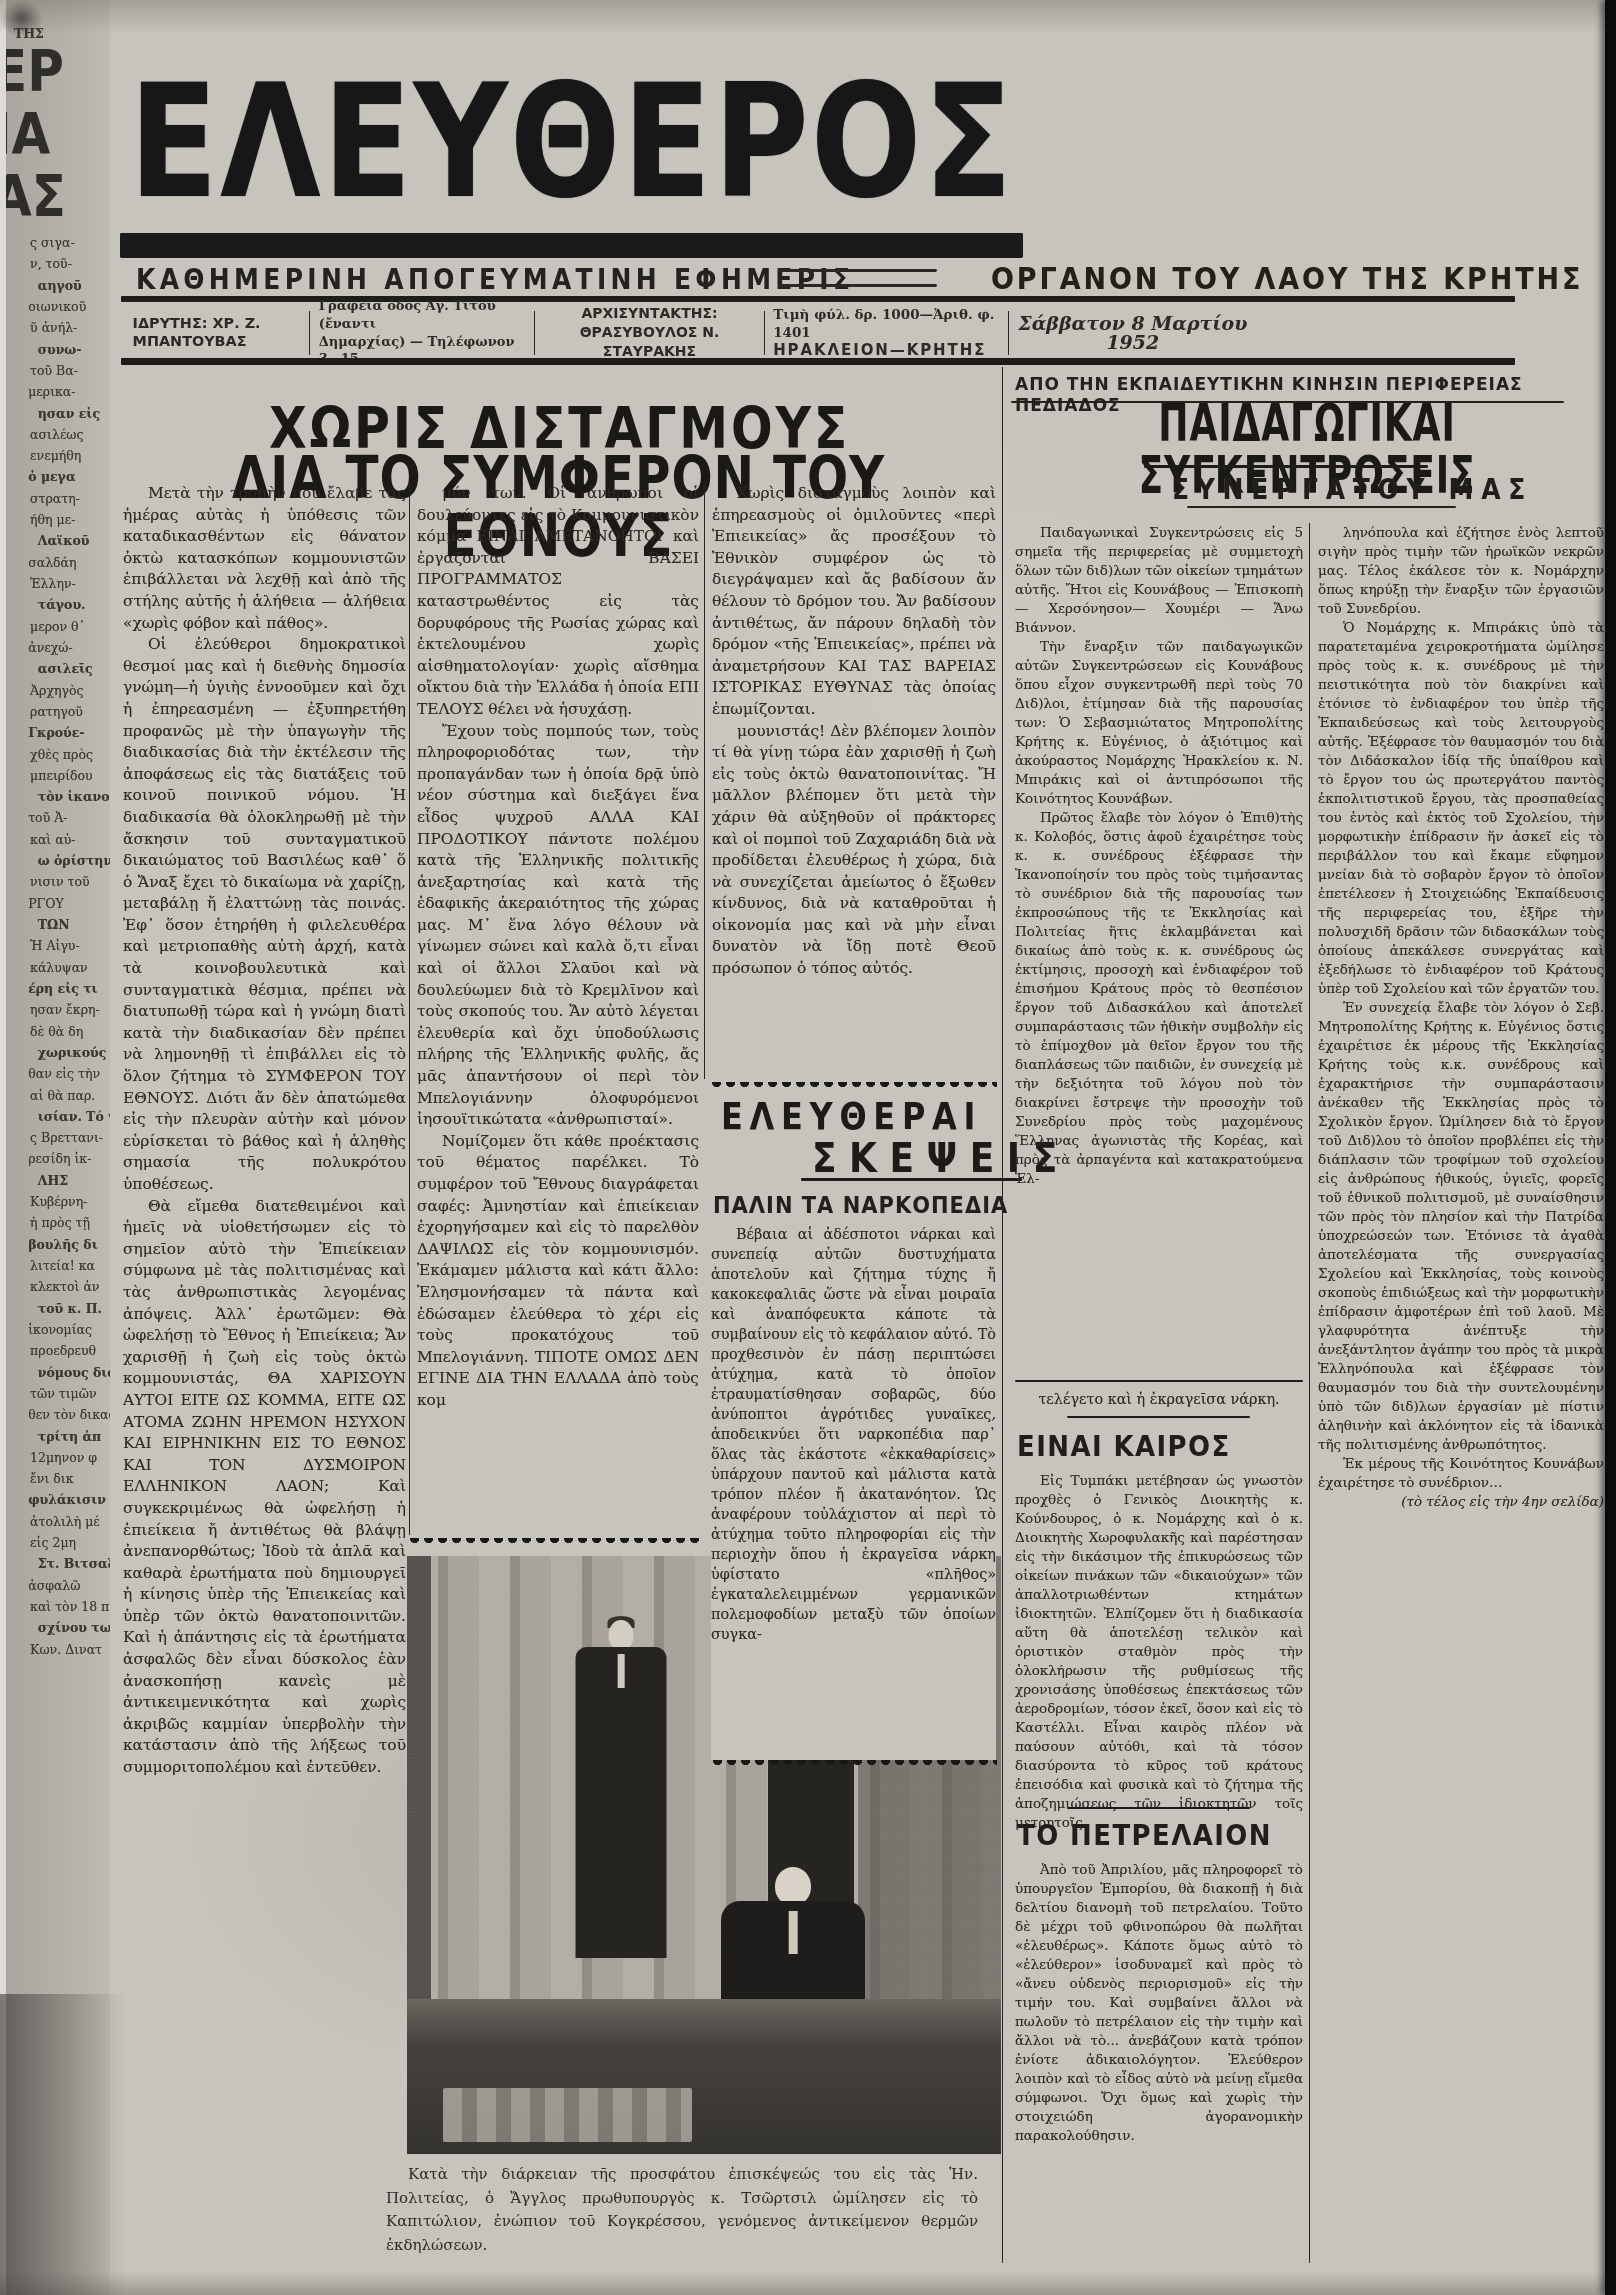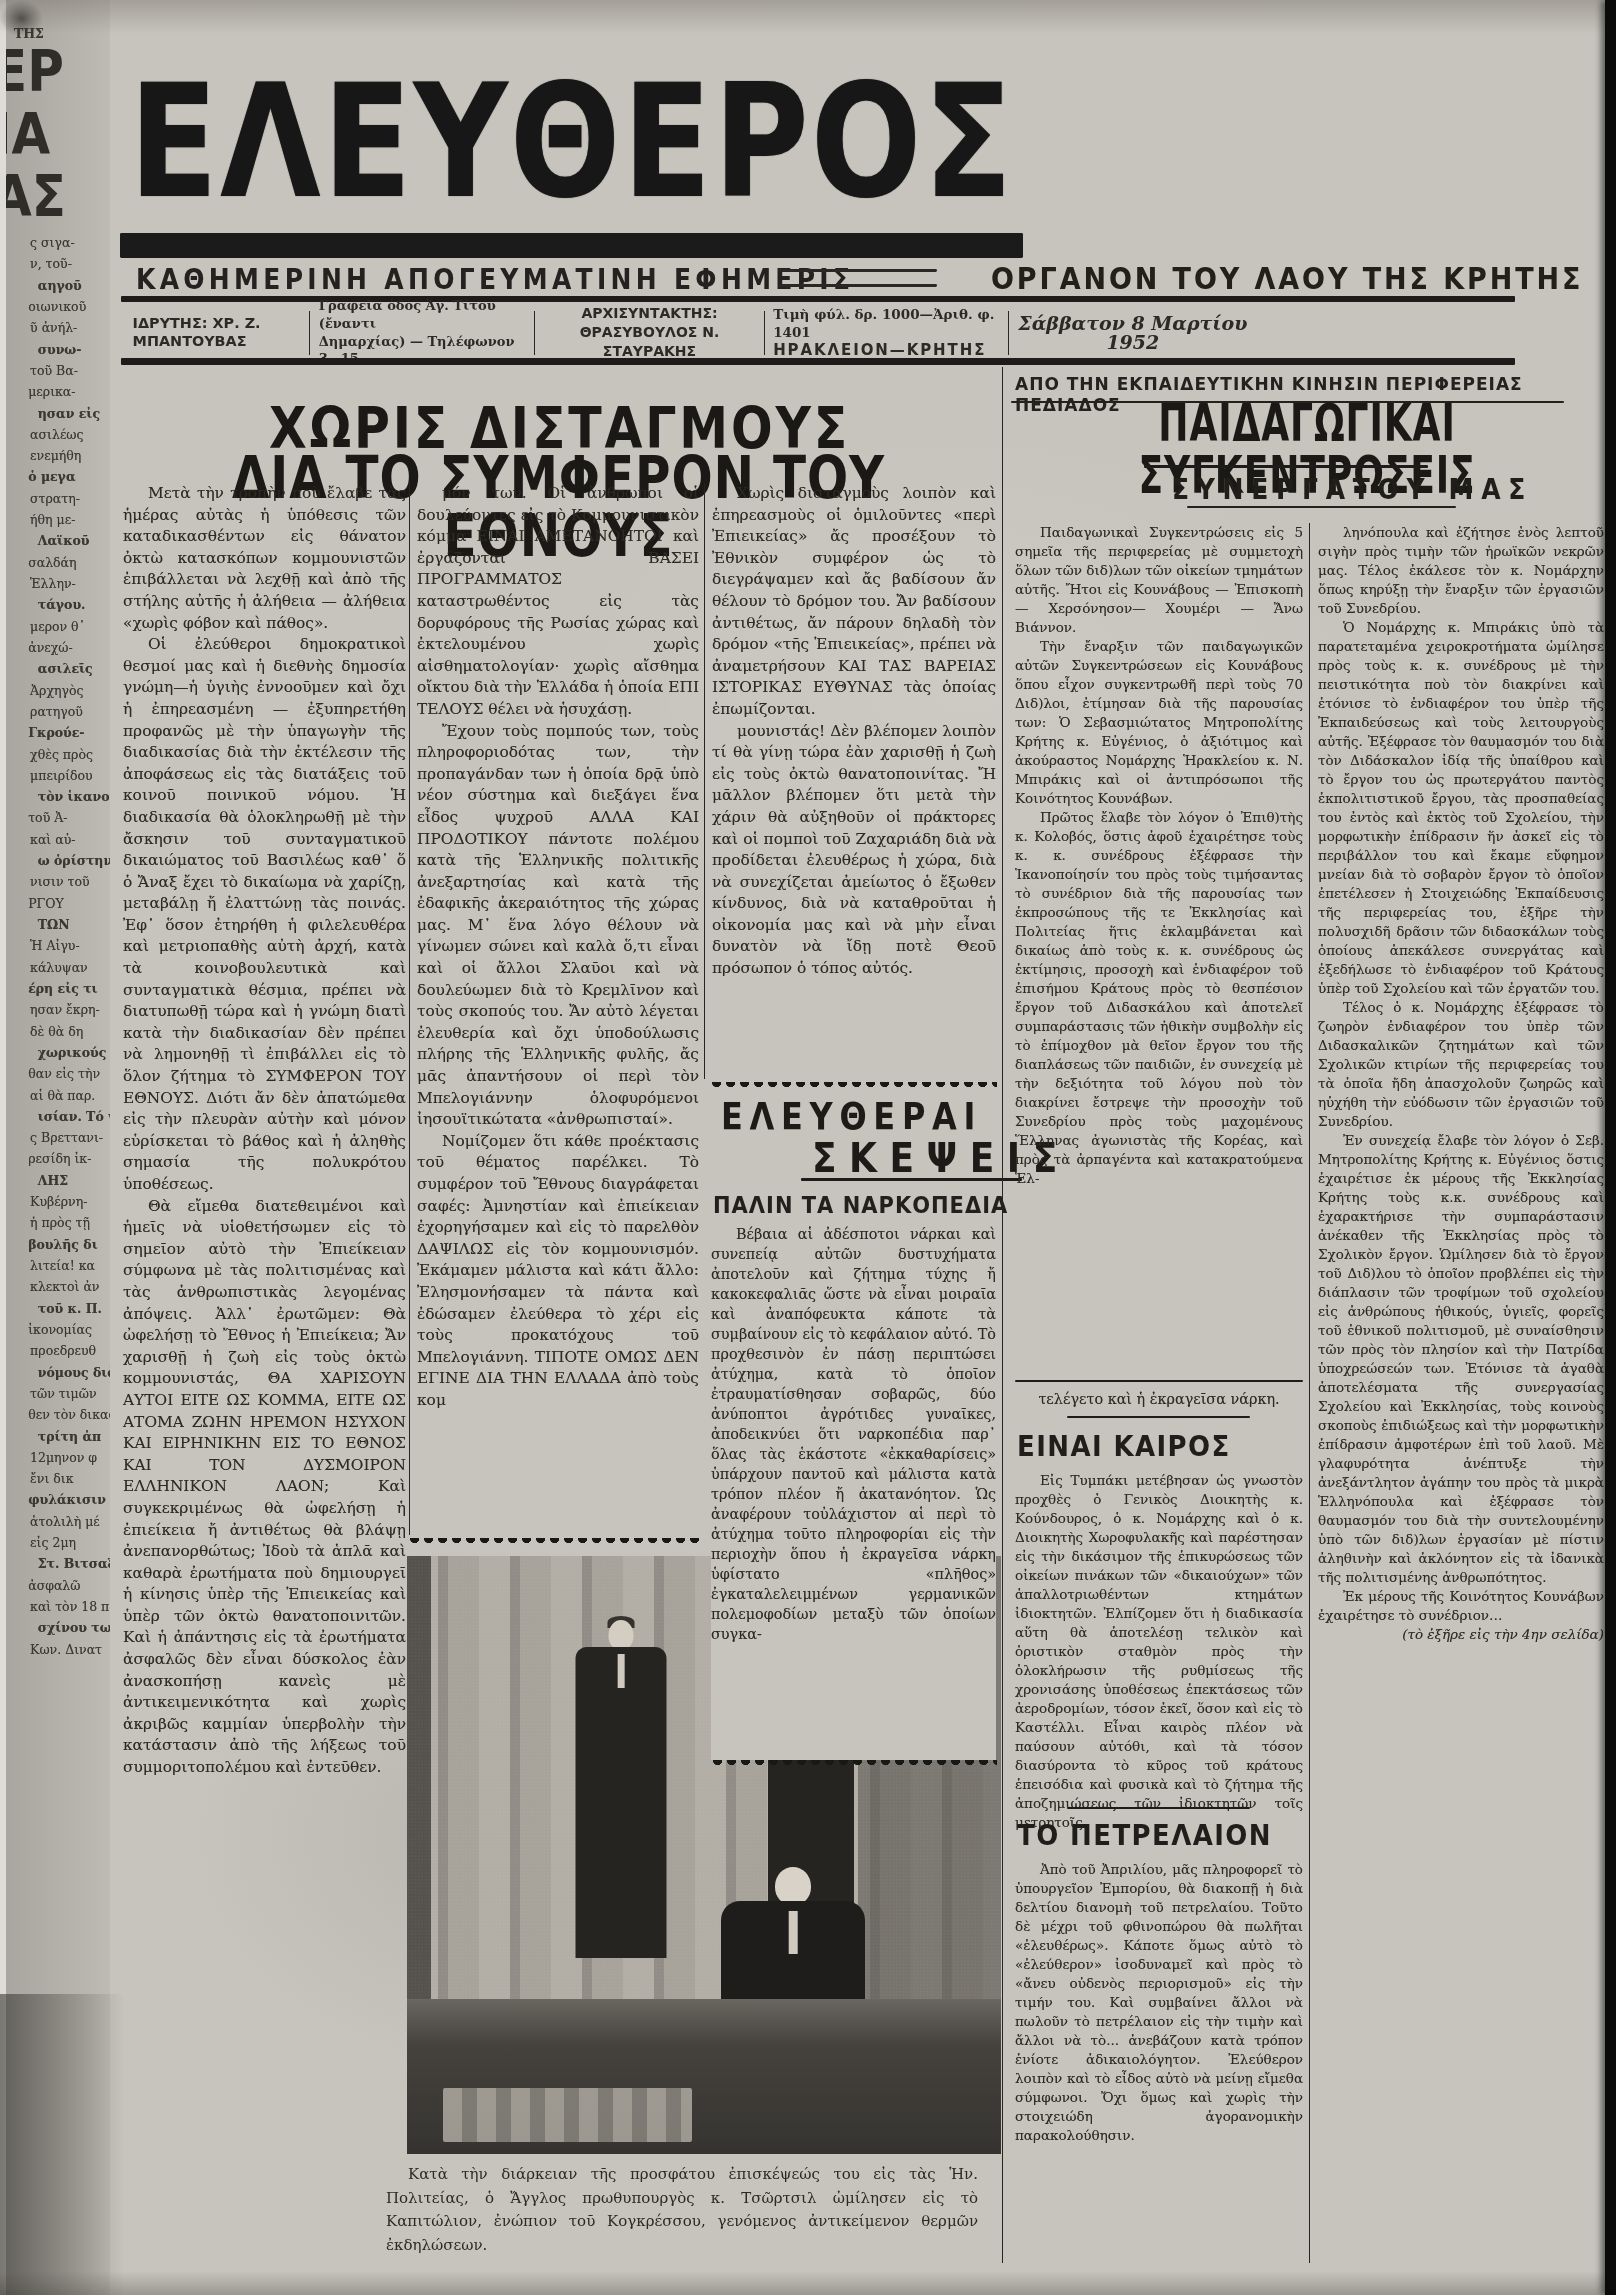--- a/index.html
+++ b/index.html
@@ -331,25 +331,24 @@
     <div class="bodycol edu" style="left:1015px;top:1860px;width:288px;height:384px;">
       <p>Ἀπὸ τοῦ Ἀπριλίου, μᾶς πληροφορεῖ τὸ ὑπουργεῖον Ἐμπορίου, θὰ διακοπῇ ἡ διὰ δελτίου διανομὴ τοῦ πετρελαίου. Τοῦτο δὲ μέχρι τοῦ φθινοπώρου θὰ πωλῆται «ἐλευθέρως». Κάποτε ὅμως αὐτὸ τὸ «ἐλεύθερον» ἰσοδυναμεῖ καὶ πρὸς τὸ «ἄνευ οὐδενὸς περιορισμοῦ» εἰς τὴν τιμήν του. Καὶ συμβαίνει ἄλλοι νὰ πωλοῦν τὸ πετρέλαιον εἰς τὴν τιμὴν καὶ ἄλλοι νὰ τὸ... ἀνεβάζουν κατὰ τρόπον ἐνίοτε ἀδικαιολόγητον. Ἐλεύθερον λοιπὸν καὶ τὸ εἶδος αὐτὸ νὰ μείνῃ εἴμεθα σύμφωνοι. Ὄχι ὅμως καὶ χωρὶς τὴν στοιχειώδη ἀγορανομικὴν παρακολούθησιν.</p>
     </div>
 
     <div class="vrule" style="left:1309px;top:523px;height:1740px;"></div>
 
     <div class="bodycol edu" style="left:1318px;top:523px;width:286px;height:1740px;">
       <div>
         <p>ληνόπουλα καὶ ἐζήτησε ἑνὸς λεπτοῦ σιγὴν πρὸς τιμὴν τῶν ἡρωϊκῶν νεκρῶν μας. Τέλος ἐκάλεσε τὸν κ. Νομάρχην ὅπως κηρύξῃ τὴν ἔναρξιν τῶν ἐργασιῶν τοῦ Συνεδρίου.</p>
           <p>Ὁ Νομάρχης κ. Μπιράκις ὑπὸ τὰ παρατεταμένα χειροκροτήματα ὡμίλησε πρὸς τοὺς κ. κ. συνέδρους μὲ τὴν πειστικότητα ποὺ τὸν διακρίνει καὶ ἐτόνισε τὸ ἐνδιαφέρον του ὑπὲρ τῆς Ἐκπαιδεύσεως καὶ τοὺς λειτουργοὺς αὐτῆς. Ἐξέφρασε τὸν θαυμασμόν του διὰ τὸν Διδάσκαλον ἰδίᾳ τῆς ὑπαίθρου καὶ τὸ ἔργον του ὡς πρωτεργάτου παντὸς ἐκπολιτιστικοῦ ἔργου, τὰς προσπαθείας του ἐντὸς καὶ ἐκτὸς τοῦ Σχολείου, τὴν μορφωτικὴν ἐπίδρασιν ἥν ἀσκεῖ εἰς τὸ περιβάλλον του καὶ ἔκαμε εὔφημον μνείαν διὰ τὸ σοβαρὸν ἔργον τὸ ὁποῖον ἐπετέλεσεν ἡ Στοιχειώδης Ἐκπαίδευσις τῆς περιφερείας του, ἐξῆρε τὴν πολυσχιδῆ δρᾶσιν τῶν διδασκάλων τοὺς ὁποίους ἀπεκάλεσε συνεργάτας καὶ ἐξεδήλωσε τὸ ἐνδιαφέρον τοῦ Κράτους ὑπὲρ τοῦ Σχολείου καὶ τῶν ἐργατῶν του.</p>
-          <p>Τέλος ὁ κ. Νομάρχης ἐξέφρασε τὸ ζωηρὸν ἐνδιαφέρον του ὑπὲρ τῶν Διδασκαλικῶν ζητημάτων καὶ τῶν Σχολικῶν κτιρίων τῆς περιφερείας του τὰ ὁποῖα ἤδη ἀπασχολοῦν ζωηρῶς καὶ ηὐχήθη τὴν εὐόδωσιν τῶν ἐργασιῶν τοῦ Συνεδρίου.</p>
           <p>Ἐν συνεχείᾳ ἔλαβε τὸν λόγον ὁ Σεβ. Μητροπολίτης Κρήτης κ. Εὐγένιος ὅστις ἐχαιρέτισε ἐκ μέρους τῆς Ἐκκλησίας Κρήτης τοὺς κ.κ. συνέδρους καὶ ἐχαρακτήρισε τὴν συμπαράστασιν ἀνέκαθεν τῆς Ἐκκλησίας πρὸς τὸ Σχολικὸν ἔργον. Ὡμίλησεν διὰ τὸ ἔργον τοῦ Διδ)λου τὸ ὁποῖον προβλέπει εἰς τὴν διάπλασιν τῶν τροφίμων τοῦ σχολείου εἰς ἀνθρώπους ἠθικούς, ὑγιεῖς, φορεῖς τοῦ ἐθνικοῦ πολιτισμοῦ, μὲ συναίσθησιν τῶν πρὸς τὸν πλησίον καὶ τὴν Πατρίδα ὑποχρεώσεών των. Ἐτόνισε τὰ ἀγαθὰ ἀποτελέσματα τῆς συνεργασίας Σχολείου καὶ Ἐκκλησίας, τοὺς κοινοὺς σκοποὺς ἐπιδιώξεως καὶ τὴν μορφωτικὴν ἐπίδρασιν ἀμφοτέρων ἐπὶ τοῦ λαοῦ. Μὲ γλαφυρότητα ἀνέπτυξε τὴν ἀνεξάντλητον ἀγάπην του πρὸς τὰ μικρὰ Ἑλληνόπουλα καὶ ἐξέφρασε τὸν θαυμασμόν του διὰ τὴν συντελουμένην ὑπὸ τῶν διδ)λων ἐργασίαν μὲ πίστιν ἀληθινὴν καὶ ἀκλόνητον εἰς τὰ ἰδανικὰ τῆς πολιτισμένης ἀνθρωπότητος.</p>
           <p>Ἐκ μέρους τῆς Κοινότητος Κουνάβων ἐχαιρέτησε τὸ συνέδριον…</p>
       </div>
-      <p class="cont-note">(τὸ ἐξῆρε εἰς τὴν 4ην σελίδα)</p>
+      <p class="cont-note">(τὸ τέλος εἰς τὴν 4ην σελίδα)</p>
     </div>
   </section>
 
   <div class="shade-topleft"></div>
   <div class="shade-bottomleft"></div>
   <div class="edge-top-shade"></div>
   <div class="edge-bottom-shade"></div>
   <div class="edge-right-black"></div>
 </div>
 

